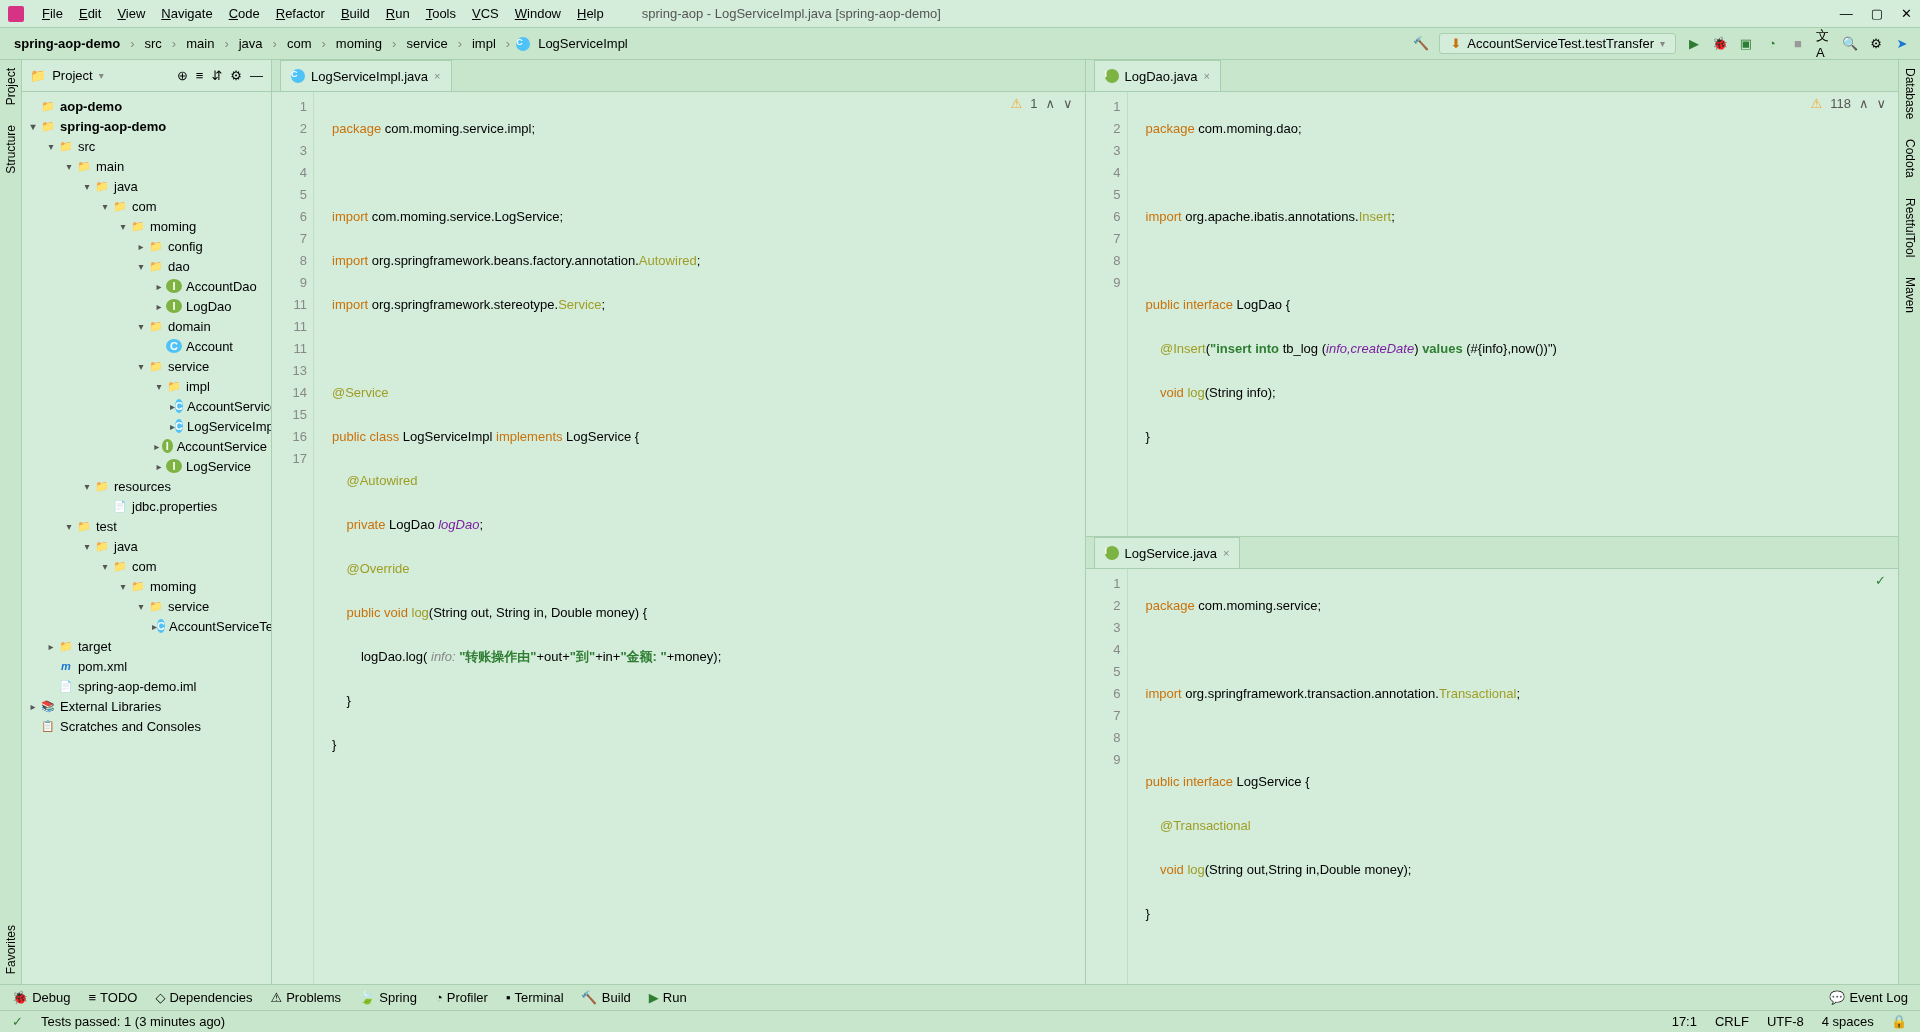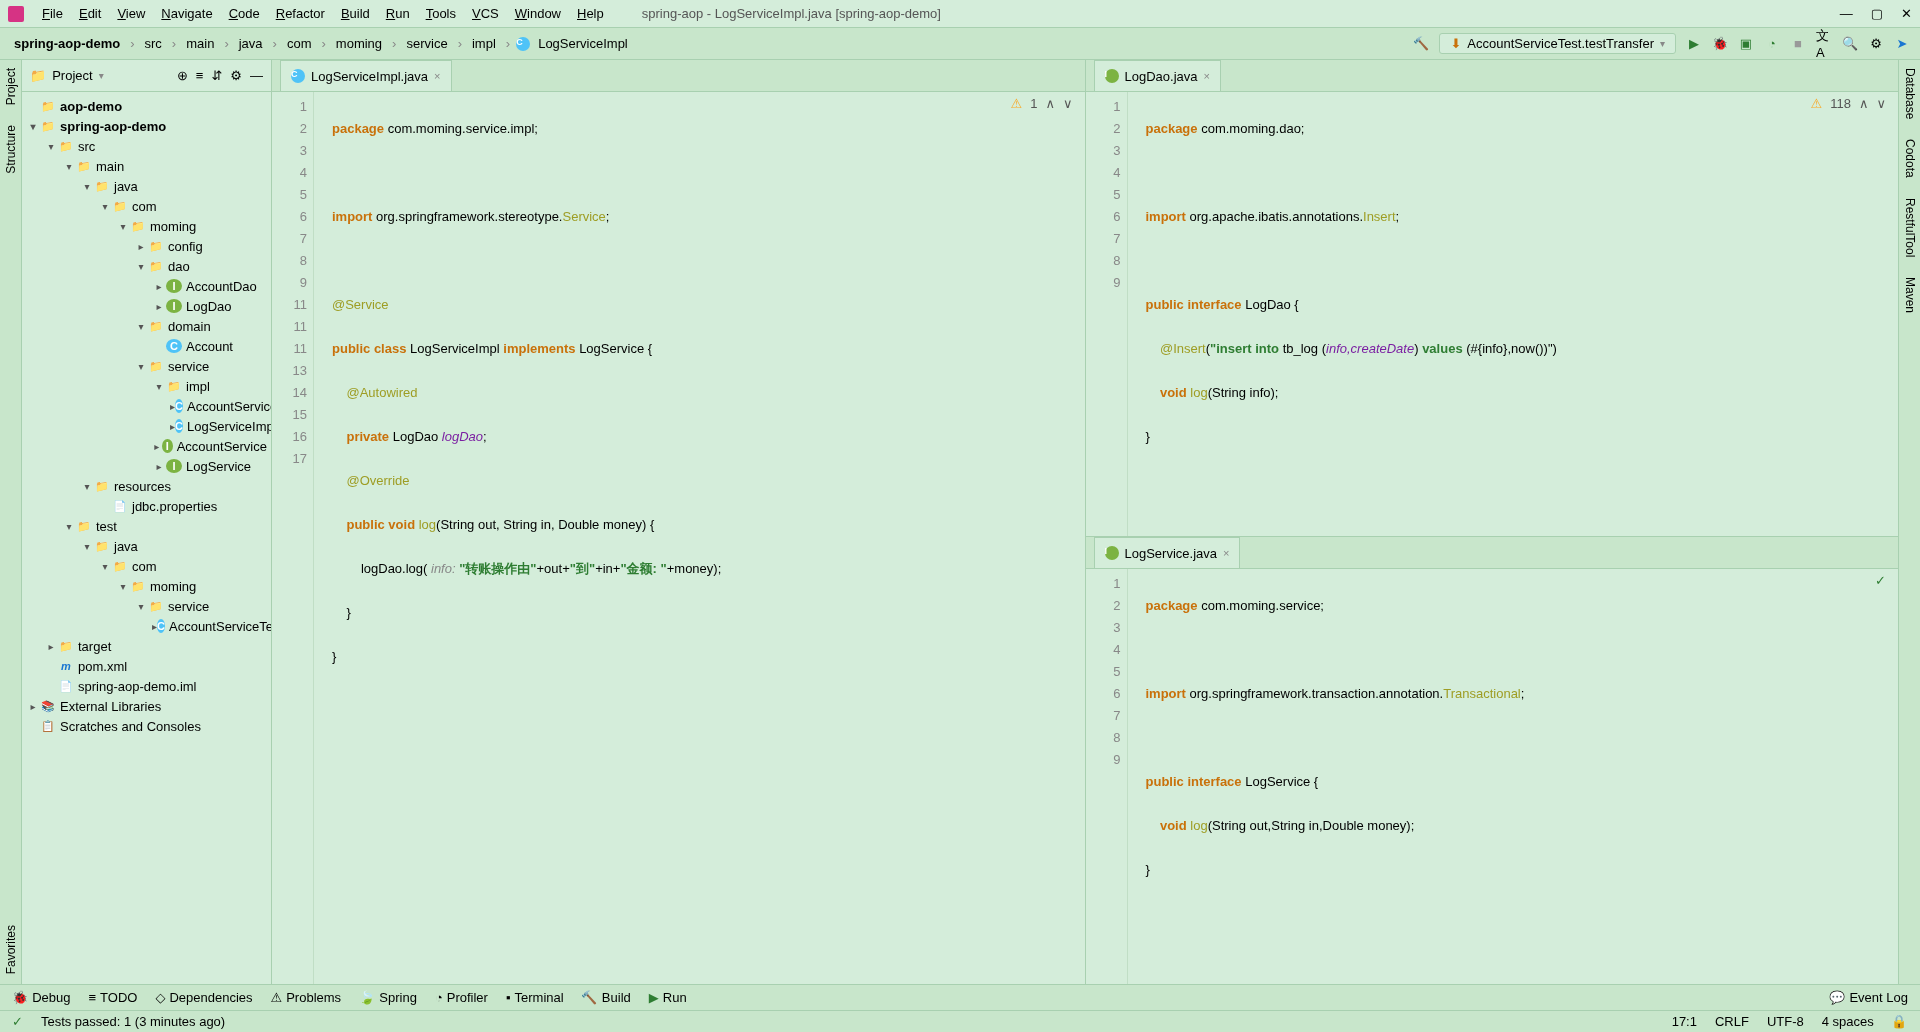--- a/index.html
+++ b/index.html
@@ -39,21 +39,21 @@
 .editor-split { flex:1; display:flex; }
 .editor-left { flex:1; display:flex; flex-direction:column; border-right:1px solid #a8d0b0; }
 .editor-right { flex:1; display:flex; flex-direction:column; }
 .editor-right-split { flex:1; display:flex; flex-direction:column; }
 .tab-bar { height:32px; background:#c8e6cb; display:flex; align-items:center; border-bottom:1px solid #a8d0b0; padding-left:8px; }
 .tab { height:100%; display:flex; align-items:center; padding:0 10px; background:#d4edda; border:1px solid #a8d0b0; border-bottom:none; gap:6px; cursor:pointer; }
 .tab .close-x { color:#888; font-size:11px; }
 .code-area { flex:1; display:flex; background:#d4edda; overflow:hidden; position:relative; font-family:"JetBrains Mono","Consolas",monospace; }
 .gutter { width:42px; background:#d4edda; border-right:1px solid #c0dec5; text-align:right; padding:4px 6px 0 0; color:#888; font-size:12px; line-height:22px; }
 .code-lines { flex:1; padding:4px 0 0 18px; font-size:13px; line-height:22px; white-space:pre; }
-.kw { color:#c9710a; font-weight:bold; }
+.kw { color:#c9710a; font-weight:normal; }
 .str { color:#2e7d32; font-weight:bold; }
 .ann { color:#9e9d24; }
 .param { color:#7b1fa2; font-style:italic; }
 .hint { color:#888; font-style:italic; }
 .warn-badge { position:absolute; top:4px; right:12px; display:flex; align-items:center; gap:8px; font-size:12px; color:#555; }
 .warn-badge .warn-icon { color:#f9a825; }
 .bottom-toolbar { height:26px; background:#c8e6cb; border-top:1px solid #a8d0b0; display:flex; align-items:center; padding:0 12px; gap:18px; }
 .bottom-toolbar .btool { display:flex; align-items:center; gap:4px; cursor:pointer; font-size:12px; }
 .bottom-toolbar .spacer { flex:1; }
 .status-bar { height:22px; background:#c8e6cb; border-top:1px solid #a8d0b0; display:flex; align-items:center; padding:0 12px; font-size:12px; gap:18px; }
@@ -335,20 +335,22 @@
               <div>11</div>
               <div>13</div>
               <div>14</div>
               <div>15</div>
               <div>16</div>
               <div>17</div>
           </div>
           <div class="code-lines">
 <div><span class="kw">package</span><span> com.moming.service.impl;</span></div>
 <div> </div>
+<div><span class="kw">import</span><span> com.moming.service.LogService;</span></div>
+<div><span class="kw">import</span><span> org.springframework.beans.factory.annotation.</span><span class="ann">Autowired</span><span>;</span></div>
 <div><span class="kw">import</span><span> org.springframework.stereotype.</span><span class="ann">Service</span><span>;</span></div>
 <div> </div>
 <div><span class="ann">@Service</span></div>
 <div><span class="kw">public</span><span class="kw"> class</span><span> LogServiceImpl </span><span class="kw">implements</span><span> LogService {</span></div>
 <div><span class="ann">    @Autowired</span></div>
 <div><span class="kw">    private</span><span> LogDao </span><span class="param">logDao</span><span>;</span></div>
 <div><span class="ann">    @Override</span></div>
 <div><span class="kw">    public</span><span class="kw"> void</span><span class="ann"> log</span><span>(String out, String in, Double money) {</span></div>
 <div><span>        logDao.log( </span><span class="hint">info:</span><span class="str"> "转账操作由"</span><span>+out+</span><span class="str">"到"</span><span>+in+</span><span class="str">"金额: "</span><span>+money);</span></div>
 <div><span>    }</span></div>
@@ -424,20 +426,21 @@
                 <div>7</div>
                 <div>8</div>
                 <div>9</div>
             </div>
             <div class="code-lines">
 <div><span class="kw">package</span><span> com.moming.service;</span></div>
 <div> </div>
 <div><span class="kw">import</span><span> org.springframework.transaction.annotation.</span><span class="ann">Transactional</span><span>;</span></div>
 <div> </div>
 <div><span class="kw">public</span><span class="kw"> interface</span><span> LogService {</span></div>
+<div><span class="ann">    @Transactional</span></div>
 <div><span class="kw">    void</span><span class="ann"> log</span><span>(String out,String in,Double money);</span></div>
 <div><span>}</span></div>
 <div> </div>
             </div>
             <div class="warn-badge">
               <span style="color:#2e7d32">✓</span>
             </div>
           </div>
         </div>
       </div>

